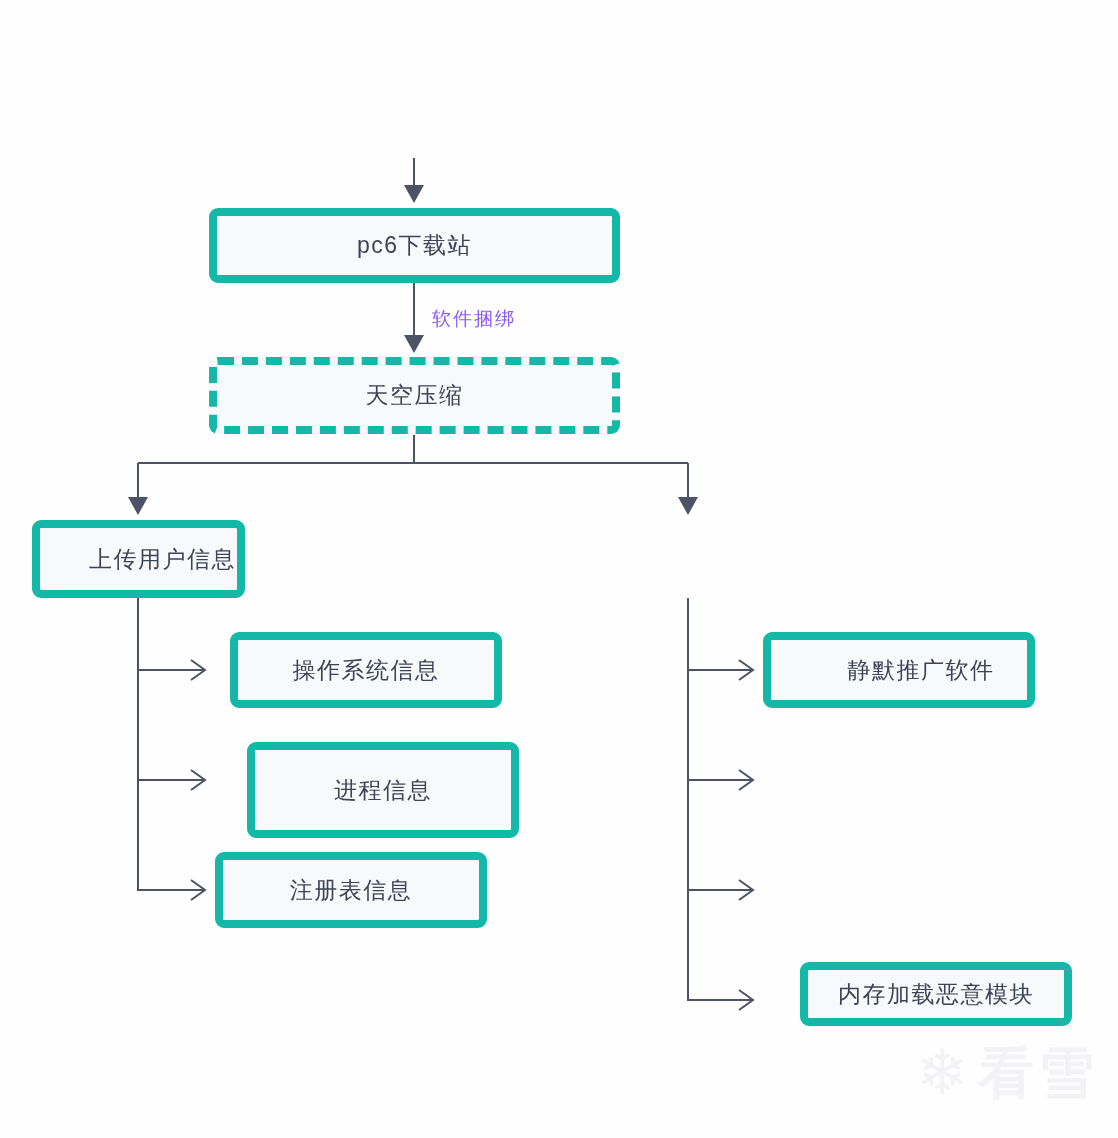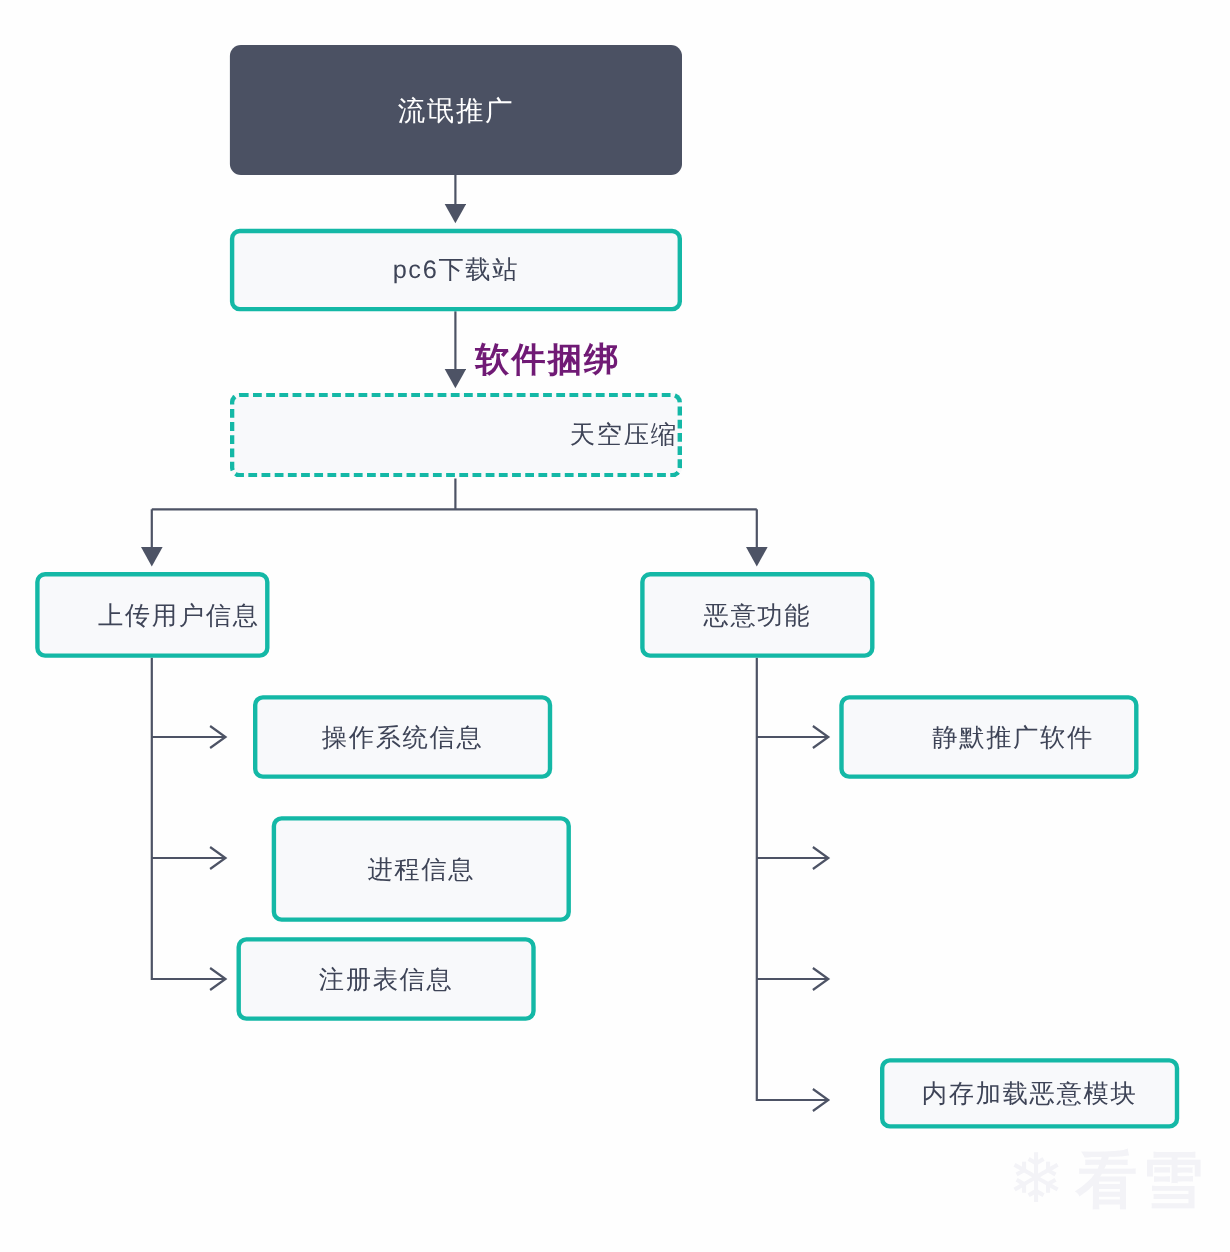--- a/index.html
+++ b/index.html
@@ -20,45 +20,43 @@
     width:1118px;height:1138px;
     pointer-events:none;
   }
   .node{
     position:absolute;
     display:flex;
     align-items:center;
     justify-content:center;
     box-sizing:border-box;
     background:#f8f9fb;
-    border:4px solid #14b8a6;
+    border:8px solid #14b8a6;
     border-radius:9px;
     color:#3e4457;
     font-size:23px;
     letter-spacing:1.5px;
     white-space:nowrap;
   }
   .node--root{
     background:#4b5163;
     border:none;
     border-radius:10px;
     color:#ffffff;
     font-size:25px;
   }
   .node--dashed{
     border-style:dashed;
-    justify-content:flex-end;
   }
   .edge-label{
     position:absolute;
-    color:#701a75;
-    font-size:31px;
+    color:#8b5cf6;
+    font-size:19px;
     letter-spacing:2px;
     white-space:nowrap;
-    font-weight:bold;
   }
   .watermark{
     position:absolute;
     left:916px;
     top:1042px;
     display:flex;
     align-items:center;
     gap:10px;
     color:#f3f3f7;
     user-select:none;
@@ -97,41 +95,35 @@
       <path d="M138 598 L138 890 L204 890" marker-end="url(#chev)"></path>
       <path d="M138 670 H204" marker-end="url(#chev)"></path>
       <path d="M138 780 H204" marker-end="url(#chev)"></path>
       <path d="M688 598 L688 1000 L752 1000" marker-end="url(#chev)"></path>
       <path d="M688 670 H752" marker-end="url(#chev)"></path>
       <path d="M688 780 H752" marker-end="url(#chev)"></path>
       <path d="M688 890 H752" marker-end="url(#chev)"></path>
     </g>
   </svg>
 
-  <div class="node node--root" style="left:209px;top:41px;width:411px;height:118px;">
-    <span>流氓推广</span>
-  </div>
 
   <div class="node" style="left:209px;top:208px;width:411px;height:75px;">
     <span>pc6下载站</span>
   </div>
 
   <div class="edge-label" style="left:432px;top:306px;">软件捆绑</div>
 
   <div class="node node--dashed" style="left:209px;top:357px;width:411px;height:77px;">
     <span>天空压缩</span>
   </div>
 
   <div class="node" style="left:32px;top:520px;width:213px;height:78px;padding-left:48px;">
     <span>上传用户信息</span>
   </div>
 
-  <div class="node" style="left:582px;top:520px;width:213px;height:78px;">
-    <span>恶意功能</span>
-  </div>
 
   <div class="node" style="left:230px;top:632px;width:272px;height:76px;">
     <span>操作系统信息</span>
   </div>
 
   <div class="node" style="left:215px;top:742px;width:272px;height:96px;margin-left:32px;">
     <span>进程信息</span>
   </div>
 
   <div class="node" style="left:215px;top:852px;width:272px;height:76px;">

